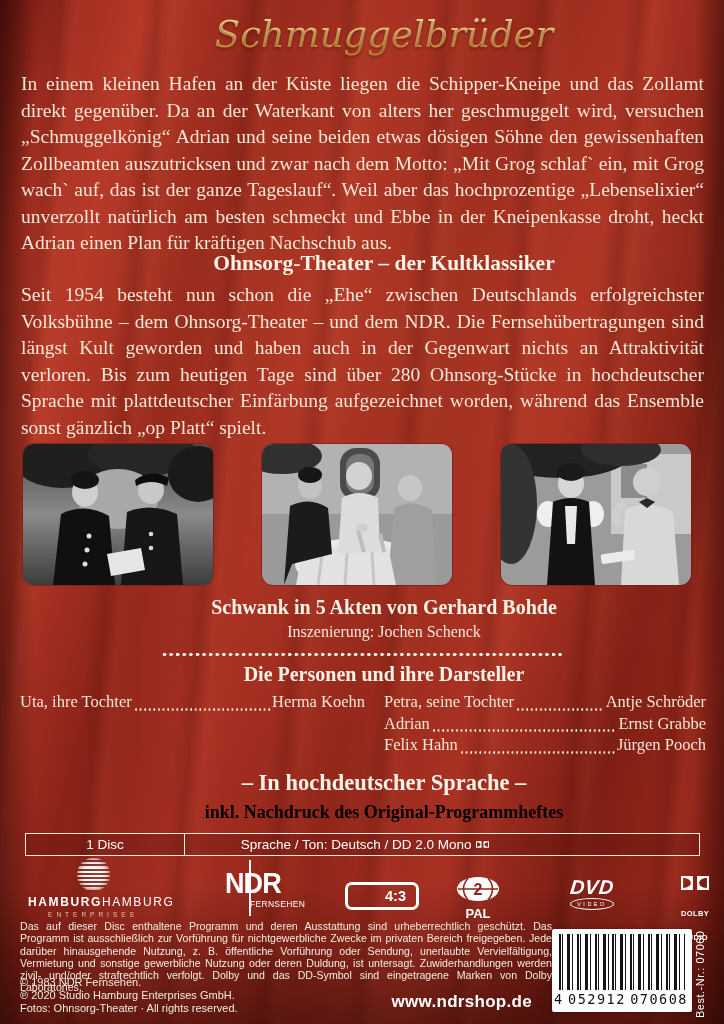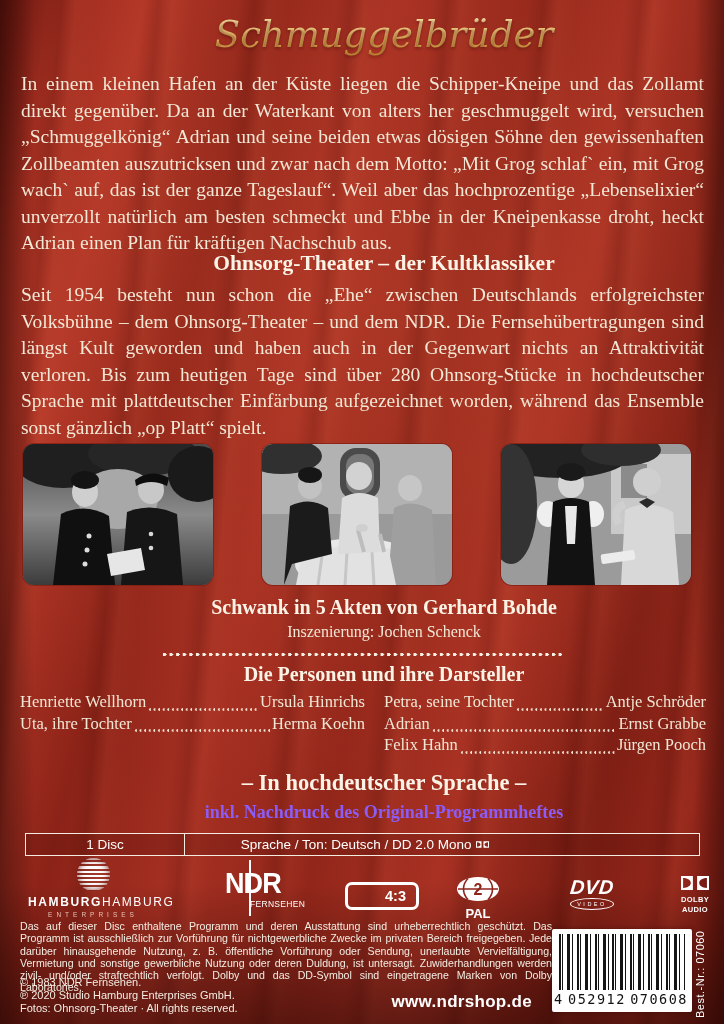--- a/index.html
+++ b/index.html
@@ -35,21 +35,21 @@
     background-size:6.6px 5px;background-repeat:repeat-x;}
   .cast-h{top:663px;font-weight:bold;font-size:20px;color:#fbf3e6;}
   .cast-col{top:692px;color:#f1e6d4;font-size:16.5px;}
   .cast-col .crow{display:flex;align-items:baseline;height:21.5px;}
   .cast-left{left:20px;width:345px;}
   .cast-right{left:384px;width:322px;}
   .leader{flex:1;height:3px;margin:0 2px 3px 2px;align-self:flex-end;
     background-image:radial-gradient(circle 1.2px at 2px 50%, #efe3d0 95%, transparent);
     background-size:4.6px 3px;background-repeat:repeat-x;}
   .lang{top:770px;font-weight:bold;font-size:22.5px;color:#fbf3e6;}
-  .booklet{top:802px;font-weight:bold;font-size:18px;color:#8b5cf6;}
+  .booklet{top:802px;font-weight:bold;font-size:18px;color:#000000;}
   .infobar{top:833px;left:25px;width:673px;height:21px;display:flex;
     border:1.6px solid #f4ece0;background:rgba(70,10,5,0.22);
     font-family:"Liberation Sans",sans-serif;font-size:13.5px;color:#fff;}
   .infobar .cell{display:flex;align-items:center;justify-content:center;gap:4px;}
   .infobar .cell+.cell{border-left:1.6px solid #f4ece0;padding-left:28px;}
   .c1{width:31.5%;} .c2{width:23.5%;} .c3{width:45%;}
   
   .logo{position:absolute;color:#fff;font-family:"Liberation Sans",sans-serif;}
   .sh{left:28px;top:858px;width:130px;text-align:center;}
   .sh-sphere{width:33px;height:33px;margin:0 auto;border-radius:50%;
@@ -64,21 +64,21 @@
   .ndr-sub{font-size:8.5px;margin-left:25px;margin-top:1px;letter-spacing:0.3px;}
   .aspect{left:345px;top:882px;width:41px;height:22px;border:3.2px solid #fff;border-radius:7px;
     display:flex;align-items:center;justify-content:center;font-weight:bold;font-size:14.5px;padding-left:27px;}
   .pal{left:456px;top:876px;width:44px;text-align:center;}
   .pal-label{font-weight:bold;font-size:13px;margin-top:0px;}
   .dvd{left:570px;top:878px;width:44px;text-align:center;}
   .dvd-name{font-weight:bold;font-style:italic;font-size:20px;transform:skewX(-6deg);line-height:18px;letter-spacing:0.5px;}
   .dvd-ell{margin:2px auto 0;width:42px;height:10px;border:1.3px solid #fff;border-radius:50%;
     display:flex;align-items:center;justify-content:center;font-size:5.5px;letter-spacing:2.5px;}
   .dolby{left:678px;top:876px;width:34px;text-align:center;}
-  .dolby-txt{font-size:7.5px;font-weight:bold;line-height:8px;margin-top:2px;letter-spacing:0.4px;}
+  .dolby-txt{font-size:7.5px;font-weight:bold;line-height:8px;margin-top:16px;letter-spacing:0.4px;}
   
   .fineprint{left:20px;top:920px;width:532px;color:#f3ece2;font-size:10.6px;line-height:12.3px;
     text-align:justify;font-family:"Liberation Sans",sans-serif;}
   .copyright{left:20px;top:976px;color:#f3ece2;font-size:11px;line-height:13px;
     font-family:"Liberation Sans",sans-serif;}
   .www{left:372px;top:992px;width:160px;text-align:right;color:#fff;font-weight:bold;
     font-size:17px;font-family:"Liberation Sans",sans-serif;letter-spacing:0.3px;}
   .barcode{left:552px;top:929px;width:140px;height:83px;background:#fff;border-radius:2px;
     padding:0;box-shadow:0 0 4px rgba(40,5,2,0.4);}
   .bars{margin:5px 7px 0 7px;height:56px;
@@ -181,25 +181,20 @@
 
 <div class="abs ctr credit1">Schwank in 5 Akten von Gerhard Bohde</div>
 <div class="abs ctr credit2">Inszenierung: Jochen Schenck</div>
 
 <div class="abs dotline"></div>
 
 <div class="abs ctr cast-h">Die Personen und ihre Darsteller</div>
 
 <div class="abs cast-col cast-left">
   <div class="crow">
-    <span>Henriette Wellhorn</span>
-    <span class="leader"></span>
-    <span>Ursula Hinrichs</span>
-  </div>
-  <div class="crow">
     <span>Uta, ihre Tochter</span>
     <span class="leader"></span>
     <span>Herma Koehn</span>
   </div>
 </div>
 <div class="abs cast-col cast-right">
   <div class="crow">
     <span>Petra, seine Tochter</span>
     <span class="leader"></span>
     <span>Antje Schröder</span>

